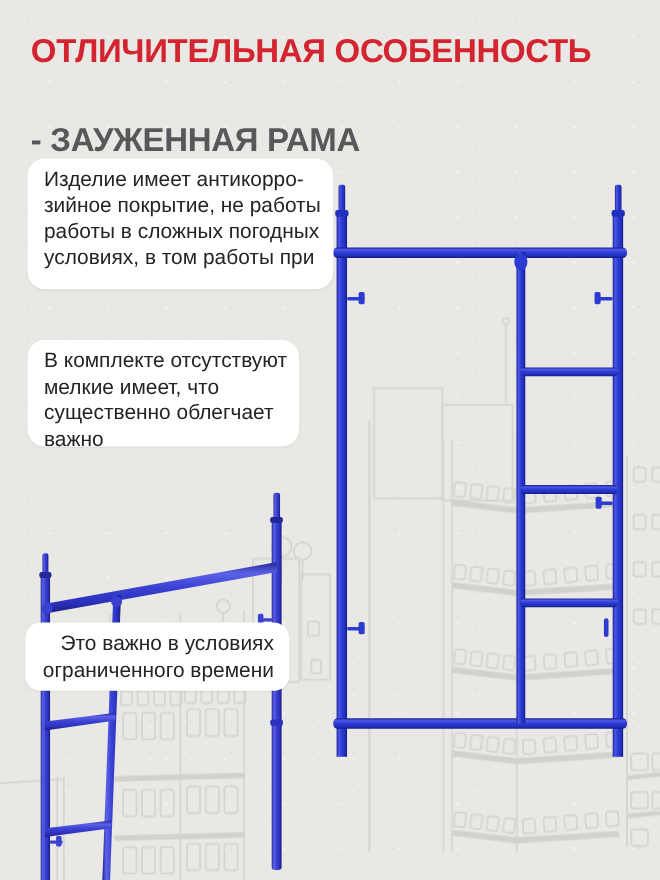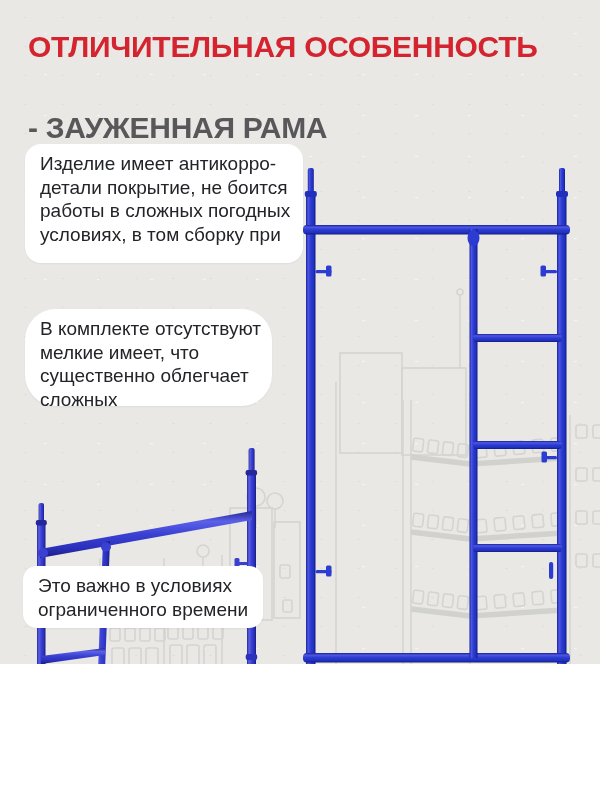--- a/index.html
+++ b/index.html
@@ -1,18 +1,18 @@
 <!DOCTYPE html>
 <html><head>
 <meta charset="utf-8">
 <style>
   html,body{margin:0;padding:0;}
   body{font-family:"Liberation Sans","DejaVu Sans",sans-serif;}
   .page{
-    position:relative;width:600px;height:664px;overflow:hidden;
+    position:relative;width:600px;height:800px;overflow:hidden;
     background-color:#e9e8e5;
     background-image:
       radial-gradient(rgba(0,0,0,0.035) 1px, transparent 1.4px),
       radial-gradient(rgba(255,255,255,0.5) 1px, transparent 1.4px);
     background-size:37px 29px, 53px 41px;
     background-position:7px 3px, 19px 13px;
   }
   .art{position:absolute;left:0;top:0;z-index:1;}
   .title{
     position:absolute;left:28px;top:30px;z-index:3;
@@ -27,22 +27,22 @@
   .callout{
     position:absolute;z-index:2;background:#ffffff;border-radius:16px;
     padding:8px 14px 22px 15px;box-sizing:border-box;
     box-shadow:0 1px 2px rgba(0,0,0,0.05);
   }
   .callout .cl{
     font-size:19px;line-height:23.5px;font-weight:500;color:#232428;
     white-space:nowrap;
   }
   #callout-1{left:25px;top:144px;width:278px;height:119px;}
-  #callout-2{left:25px;top:309px;width:247px;height:97px;border-radius:31px;}
-  #callout-3{left:23px;top:566px;width:240px;height:62px;border-radius:14px;}
+  #callout-2{left:25px;top:309px;width:247px;height:97px;}
+  #callout-3{left:23px;top:566px;width:240px;height:62px;border-radius:14px;text-align:right;}
 </style>
 </head>
 <body>
 
 <div class="page">
 
   <svg class="art" width="600" height="800" viewBox="0 0 600 800">
     <defs>
       <linearGradient id="gv" x1="0" y1="0" x2="1" y2="0">
         <stop offset="0" stop-color="#1a2097"></stop>
@@ -223,30 +223,30 @@
         <rect x="51" y="760" width="5" height="9.5" rx="1.5"></rect>
       </g>
     </g>
   </svg>
 
   <div class="title">ОТЛИЧИТЕЛЬНАЯ ОСОБЕННОСТЬ</div>
   <div class="subtitle">- ЗАУЖЕННАЯ РАМА</div>
 
   <div class="callout" id="callout-1">
     <div class="cl">Изделие имеет антикорро-</div>
-    <div class="cl">детали покрытие, не боится</div>
+    <div class="cl">зийное покрытие, не работы</div>
     <div class="cl">работы в сложных погодных</div>
-    <div class="cl">условиях, в том сборку при</div>
+    <div class="cl">условиях, в том работы при</div>
   </div>
 
   <div class="callout" id="callout-2">
     <div class="cl">В комплекте отсутствуют</div>
     <div class="cl">мелкие имеет, что</div>
     <div class="cl">существенно облегчает</div>
-    <div class="cl">сложных</div>
+    <div class="cl">важно</div>
   </div>
 
   <div class="callout" id="callout-3">
     <div class="cl">Это важно в условиях</div>
     <div class="cl">ограниченного времени</div>
   </div>
 
 </div>
 
 </body></html>

